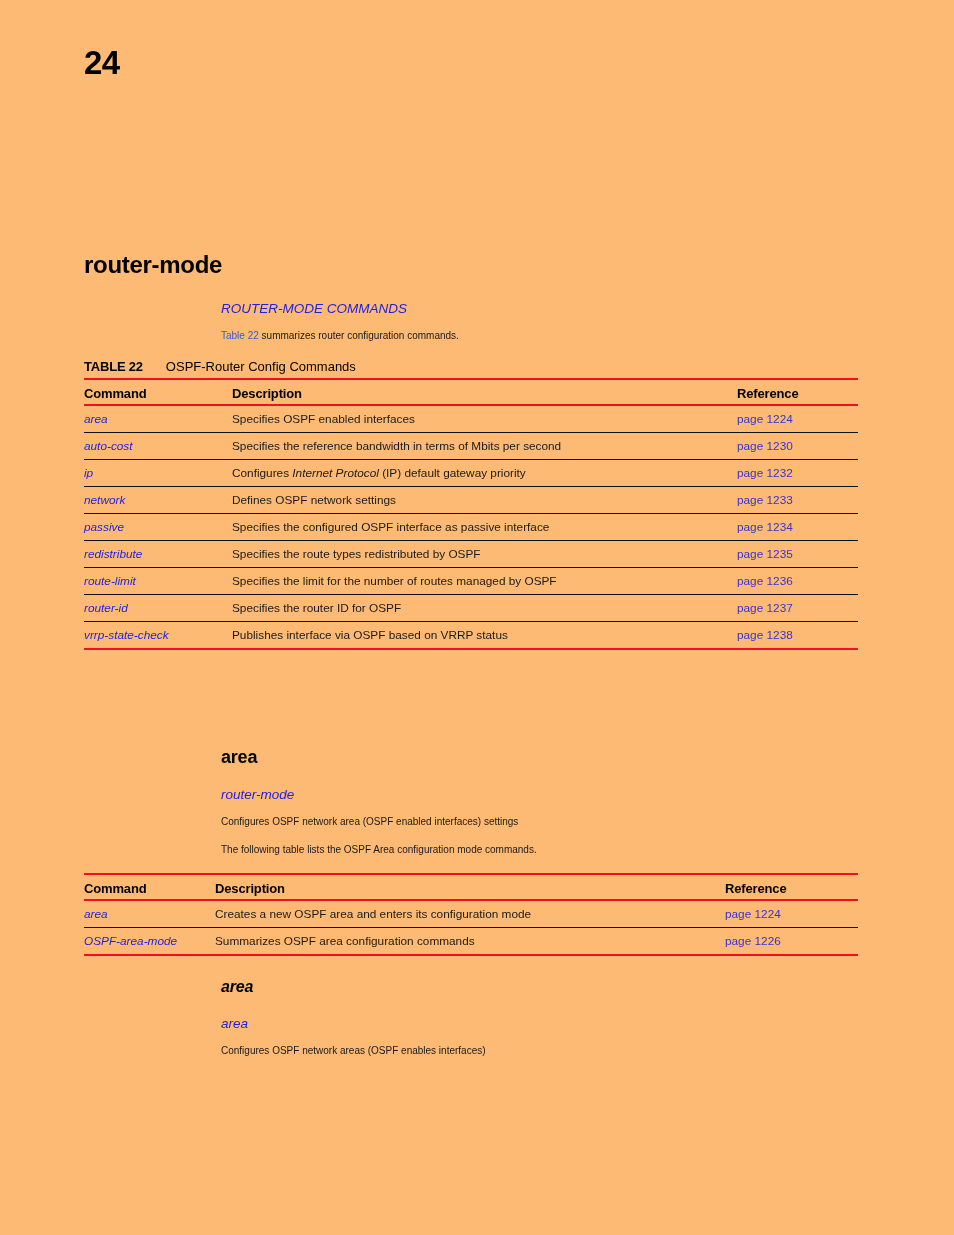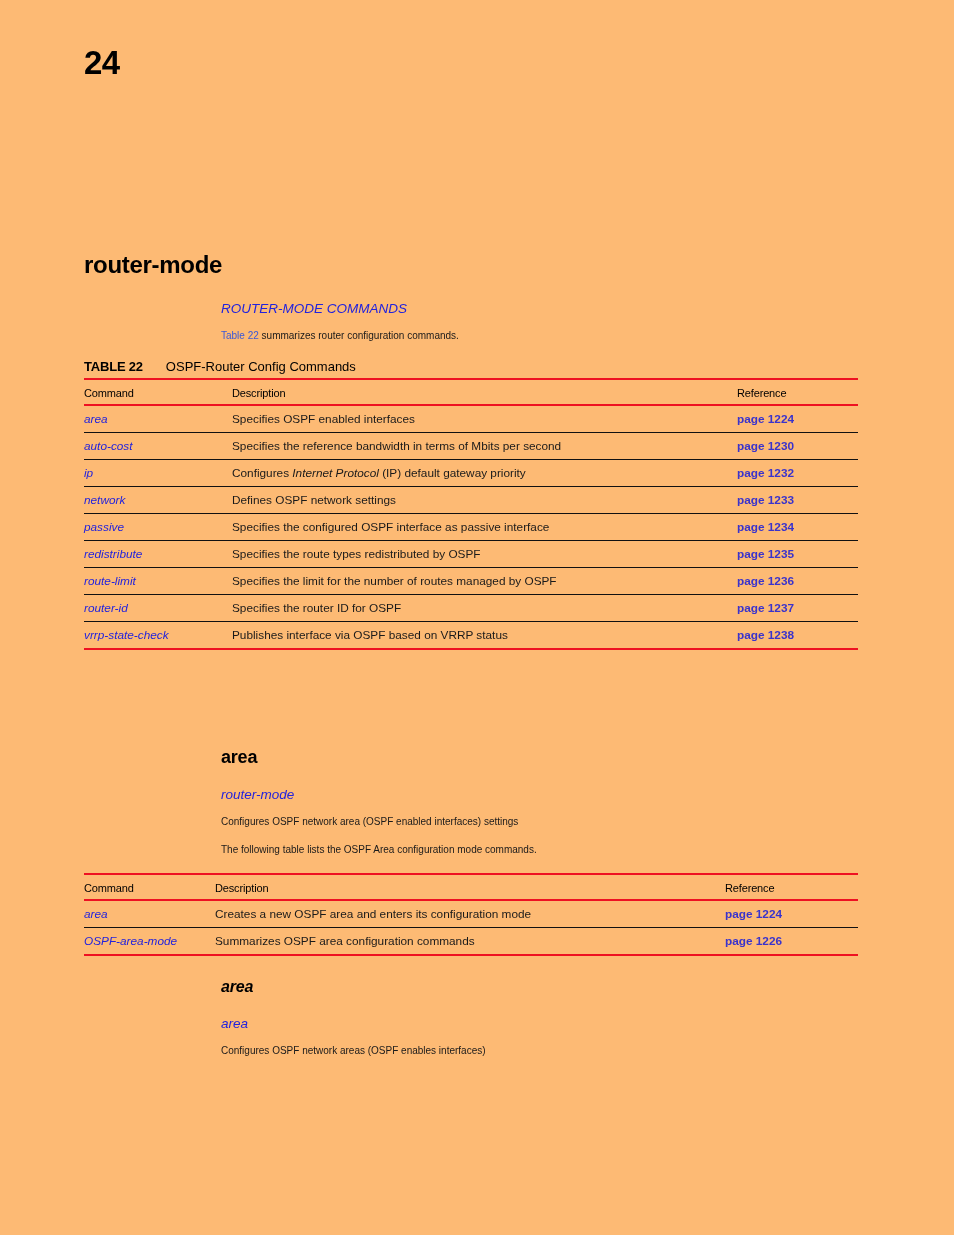--- a/index.html
+++ b/index.html
@@ -96,22 +96,22 @@
     border-collapse: collapse;
     table-layout: fixed;
   }
   .cmd-table th,
   .cmd-table td {
     text-align: left;
     vertical-align: middle;
     padding: 0;
   }
   .cmd-table thead th {
-    font-size: 11px;
-    font-weight: normal;
+    font-size: 13px;
+    font-weight: bold;
     color: #000;
     letter-spacing: -0.15px;
     height: 22px;
     border-top: 2.2px solid #ee1122;
     border-bottom: 2.2px solid #ee1122;
     padding-top: 2px;
   }
   .cmd-table tbody td {
     font-size: 11.8px;
     color: #1a1a1a;
@@ -121,21 +121,20 @@
   }
   .cmd-table tbody tr:last-child td {
     border-bottom: 2.2px solid #ee1122;
   }
   .cmd-table td.col-cmd {
     font-style: italic;
     color: #2222dd;
   }
   .cmd-table td.col-ref {
     color: #3a33cc;
-    font-weight: bold;
   }
 
   
   #table-22 col.c1 { width: 148px; }
   #table-22 col.c2 { width: 505px; }
   #table-22 col.c3 { width: 121px; }
 
   
   #table-area col.c1 { width: 131px; }
   #table-area col.c2 { width: 510px; }

